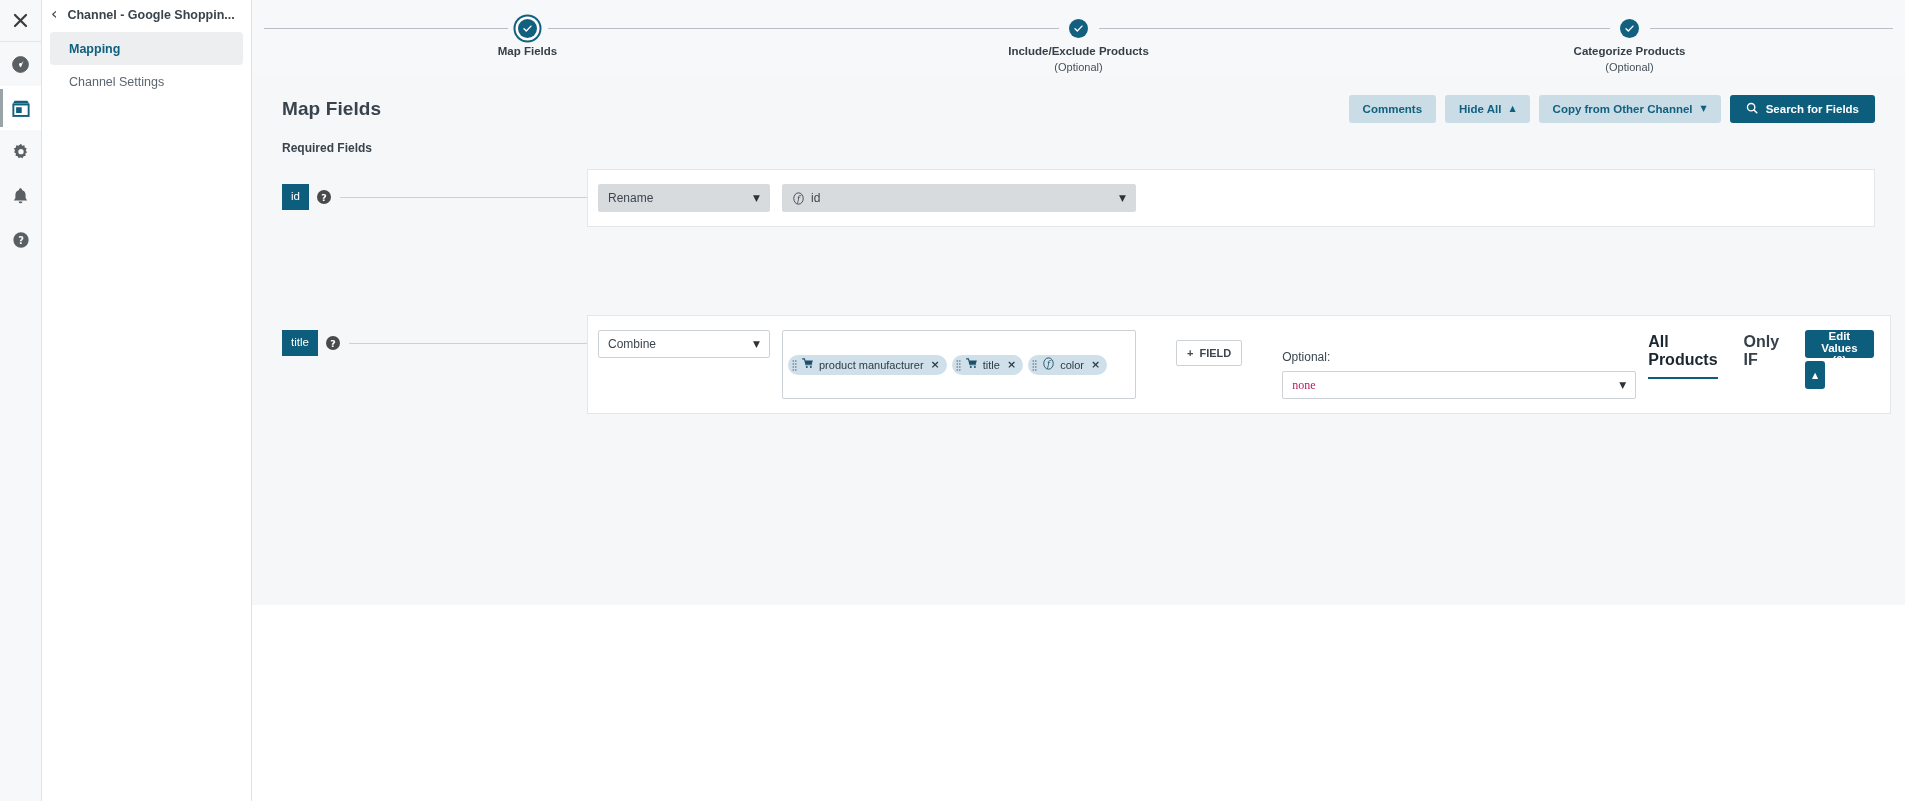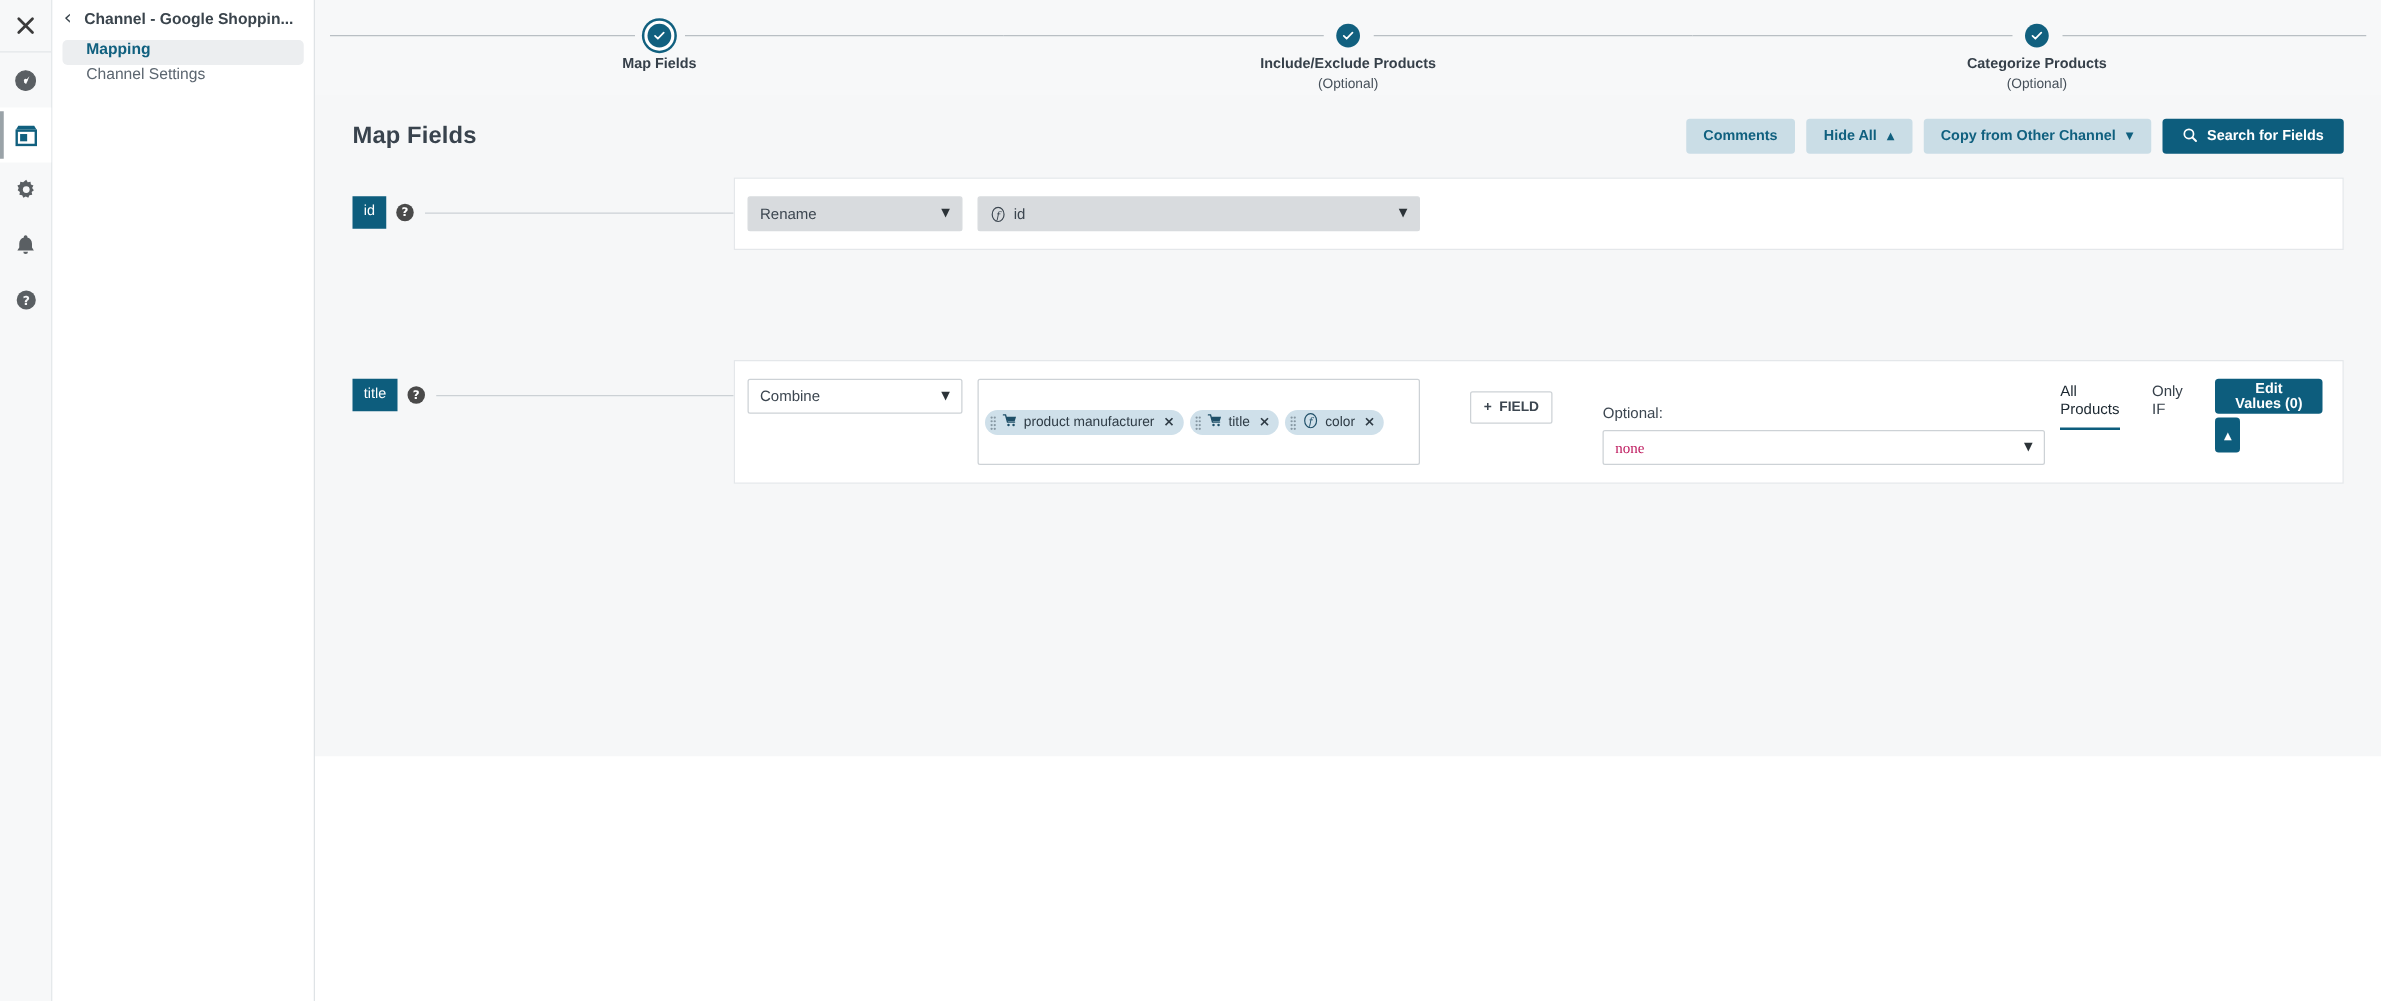--- a/index.html
+++ b/index.html
@@ -49,21 +49,21 @@
   .nav-back {
     font-size: 16px; color: #37424a; line-height: 1; cursor: pointer;
     font-family: "DejaVu Sans", sans-serif; padding-bottom: 2px;
   }
   .nav-title {
     font-size: 12.5px; font-weight: bold; color: #3a444c;
     white-space: nowrap; overflow: hidden;
   }
   .nav-list { padding: 3px 8px 0 8px; }
   .nav-item {
-    height: 20px; display: flex; 
+    height: 33px; display: flex; align-items: center;
     padding: 0 0 0 19px; border-radius: 4px;
     font-size: 12.5px; color: #5c6670; cursor: pointer;
   }
   .nav-item.active {
     background: #eceef0; color: #10607f; font-weight: bold;
   }
 
   
   .main {
     flex: 1 1 auto; height: 605px; background: #f6f7f8;
@@ -182,21 +182,21 @@
     height: 26px; border: 1px solid #cdd2d6; background: #fff; border-radius: 2px;
     display: inline-flex; align-items: center; gap: 6px; padding: 0 10px;
     font-size: 11px; font-weight: bold; color: #3c4650; cursor: pointer;
     font-family: "Liberation Sans", sans-serif;
   }
   .sep-wrap { margin-left: 12px; margin-top: 20px; width: 354px; }
   .sep-label { font-size: 12px; color: #3c4650; margin-bottom: 7px; }
 
   .tabs { display: flex; align-items: flex-start; margin-left: 12px; padding-top: 3px; }
   .tab {
-    font-size: 12px; font-weight: normal; color: #36404a; cursor: pointer;
+    font-size: 16px; font-weight: bold; color: #36404a; cursor: pointer;
     padding: 0 0 8px 0; margin-right: 26px; border-bottom: 2px solid transparent;
   }
   .tab.active { color: #1b2730; border-bottom-color: #0d5d7d; }
 
   .right-actions { margin-left: auto; display: flex; align-items: flex-start; gap: 3px; flex-direction: column; }
   .edit-values {
     height: 28px; background: #0d5d7d; color: #fff; border: none; border-radius: 3px;
     font-size: 11.5px; font-weight: bold; padding: 0 16px; cursor: pointer;
     font-family: "Liberation Sans", sans-serif;
   }
@@ -331,20 +331,21 @@
             <svg width="12" height="12" viewBox="0 0 14 14" aria-hidden="true">
               <circle cx="6" cy="6" r="4.3" fill="none" stroke="#ffffff" stroke-width="1.6"></circle>
               <path d="M9.3 9.3 L12.6 12.6" stroke="#ffffff" stroke-width="1.8" stroke-linecap="round"></path>
             </svg>
           </span>
           <span>Search for Fields</span>
         </button>
       </div>
     </div>
 
+    <div class="section-label">Required Fields</div>
 
     <div class="rows">
 
       <div class="field-row">
         <div class="row-left">
           <span class="badge">id</span>
           <span class="help-icon">?</span>
           <span class="connector"></span>
         </div>
         <div class="card">

